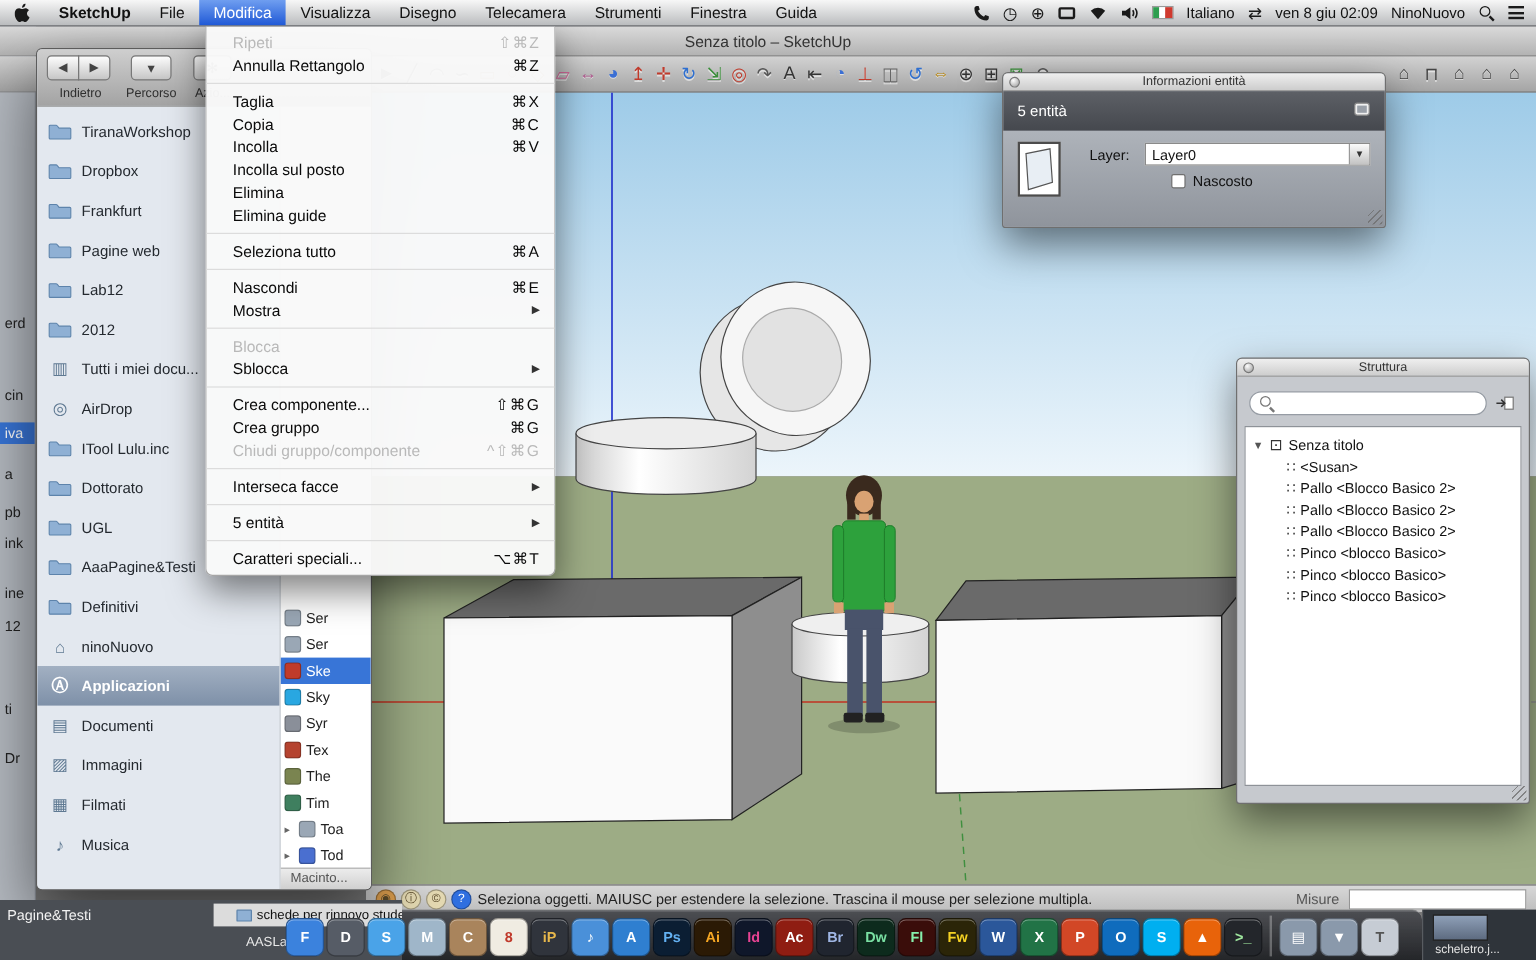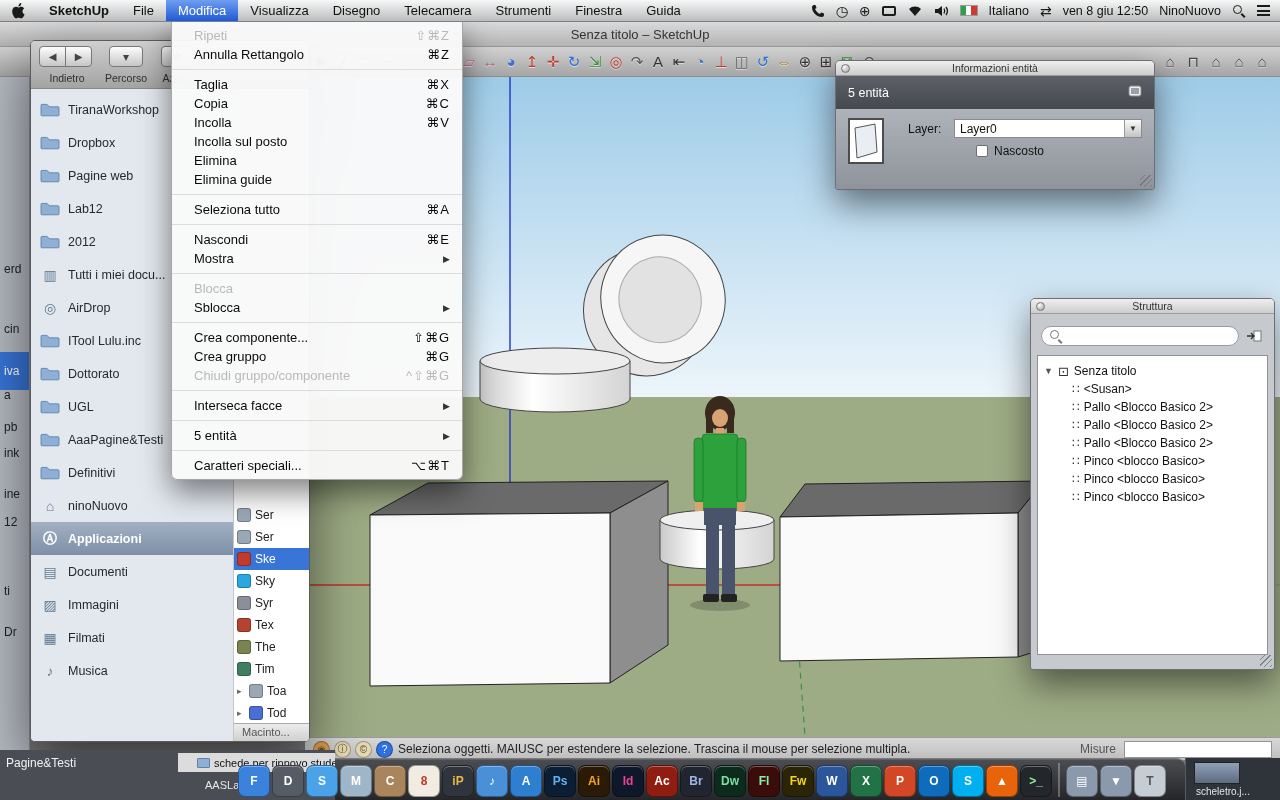--- a/index.html
+++ b/index.html
@@ -45,21 +45,21 @@
 #su-status{position:absolute;left:305px;top:737px;width:975px;height:23px;background:linear-gradient(#d8d8d8,#bdbdbd);border-top:1px solid #9a9a9a;display:flex;align-items:center;gap:5px;padding:0 8px;font-size:12px;color:#222;z-index:6}
 #status-icons{display:flex;gap:4px;align-items:center}
 .medal{width:17px;height:17px;border-radius:50%;display:inline-flex;align-items:center;justify-content:center;font-size:10px;color:#5a4a2a;border:1px solid rgba(0,0,0,.3)}
 #measure-wrap{margin-left:auto;display:flex;align-items:center;gap:8px}
 #measure-label{color:#555}
 #measure-input{width:148px;height:17px;border:1px solid #949494;background:#fff;font-size:11px;padding:0 3px}
 
 
 #left-strip{position:absolute;left:0;top:22px;width:30px;height:740px;background:#b5bac1;border-right:1px solid #8d9299;z-index:4;overflow:hidden}
 .frag{position:absolute;left:4px;font-size:12px;color:#222;white-space:nowrap}
-.frag.fsel{left:0;right:0;background:#3875d7;color:#fff;padding:12px 4px}
+.frag.fsel{left:0;right:0;background:#3875d7;color:#fff;padding:2px 4px}
 
 
 #finder{position:absolute;left:30px;top:40px;width:280px;height:702px;background:#e0e4ea;border:1px solid #5c5c5c;border-radius:5px;box-shadow:0 22px 55px rgba(0,0,0,.55);z-index:20;overflow:hidden}
 #finder-toolbar{position:absolute;left:0;top:0;right:0;height:48px;background:linear-gradient(#cfcfcf,#a3a3a3);border-bottom:1px solid #898989}
 .seg{position:absolute;left:8px;top:5px;display:flex}
 .segb{width:27px;height:21px;border:1px solid #787878;background:linear-gradient(#fdfdfd,#c6c6c6);display:flex;align-items:center;justify-content:center;font-size:10px;color:#444}
 .segb:first-child{border-radius:4px 0 0 4px}
 .segb:last-child{border-radius:0 4px 4px 0;margin-left:-1px}
 .tb-btn{position:absolute;top:5px;height:21px;border:1px solid #787878;border-radius:4px;background:linear-gradient(#fdfdfd,#c6c6c6);display:flex;align-items:center;justify-content:center;font-size:12px;color:#444}
 .tb-lab{position:absolute;top:31px;font-size:10.5px;color:#2e2e2e;text-align:center}
@@ -291,20 +291,28 @@
             </svg>
           </span>
           <span class="side-lab">Dropbox</span>
         </div>
         <div class="side-item">
           <span class="side-ic">
             <svg width="20" height="15" viewBox="0 0 20 15">
               <path d="M1 4.2 L1 13 Q1 13.8 1.8 13.8 L18.2 13.8 Q19 13.8 19 13 L19 5.6 Q19 4.8 18.2 4.8 L9.2 4.8 L7.6 2.8 Q7.3 2.4 6.8 2.4 L1.9 2.4 Q1 2.4 1 3.2 Z" fill="#8fb0d4" stroke="#5d83ab" stroke-width="0.9"></path>
             </svg>
           </span>
+          <span class="side-lab">Frankfurt</span>
+        </div>
+        <div class="side-item">
+          <span class="side-ic">
+            <svg width="20" height="15" viewBox="0 0 20 15">
+              <path d="M1 4.2 L1 13 Q1 13.8 1.8 13.8 L18.2 13.8 Q19 13.8 19 13 L19 5.6 Q19 4.8 18.2 4.8 L9.2 4.8 L7.6 2.8 Q7.3 2.4 6.8 2.4 L1.9 2.4 Q1 2.4 1 3.2 Z" fill="#8fb0d4" stroke="#5d83ab" stroke-width="0.9"></path>
+            </svg>
+          </span>
           <span class="side-lab">Pagine web</span>
         </div>
         <div class="side-item">
           <span class="side-ic">
             <svg width="20" height="15" viewBox="0 0 20 15">
               <path d="M1 4.2 L1 13 Q1 13.8 1.8 13.8 L18.2 13.8 Q19 13.8 19 13 L19 5.6 Q19 4.8 18.2 4.8 L9.2 4.8 L7.6 2.8 Q7.3 2.4 6.8 2.4 L1.9 2.4 Q1 2.4 1 3.2 Z" fill="#8fb0d4" stroke="#5d83ab" stroke-width="0.9"></path>
             </svg>
           </span>
           <span class="side-lab">Lab12</span>
         </div>
@@ -641,21 +649,21 @@
         <path d="M10 3.5 A4 4.5 0 0 1 10 8.5" stroke="#1a1a1a" fill="none" stroke-width="1.3"></path>
         <path d="M12 2 A6 6.5 0 0 1 12 10" stroke="#1a1a1a" fill="none" stroke-width="1.3"></path>
       </svg>
     <span class="flag">
         <i style="background:#2e9e4f"></i>
         <i style="background:#fff"></i>
         <i style="background:#d0392e"></i>
       </span>
     <span class="txt">Italiano</span>
     <span class="mbglyph">⇄</span>
-    <span class="txt">ven 8 giu 12:50</span>
+    <span class="txt">ven 8 giu 02:09</span>
     <span class="txt">NinoNuovo</span>
     <span class="mag"></span>
     <span class="nc">
         <i></i>
         <i></i>
         <i></i>
       </span>
   </div>
 </div>
 

